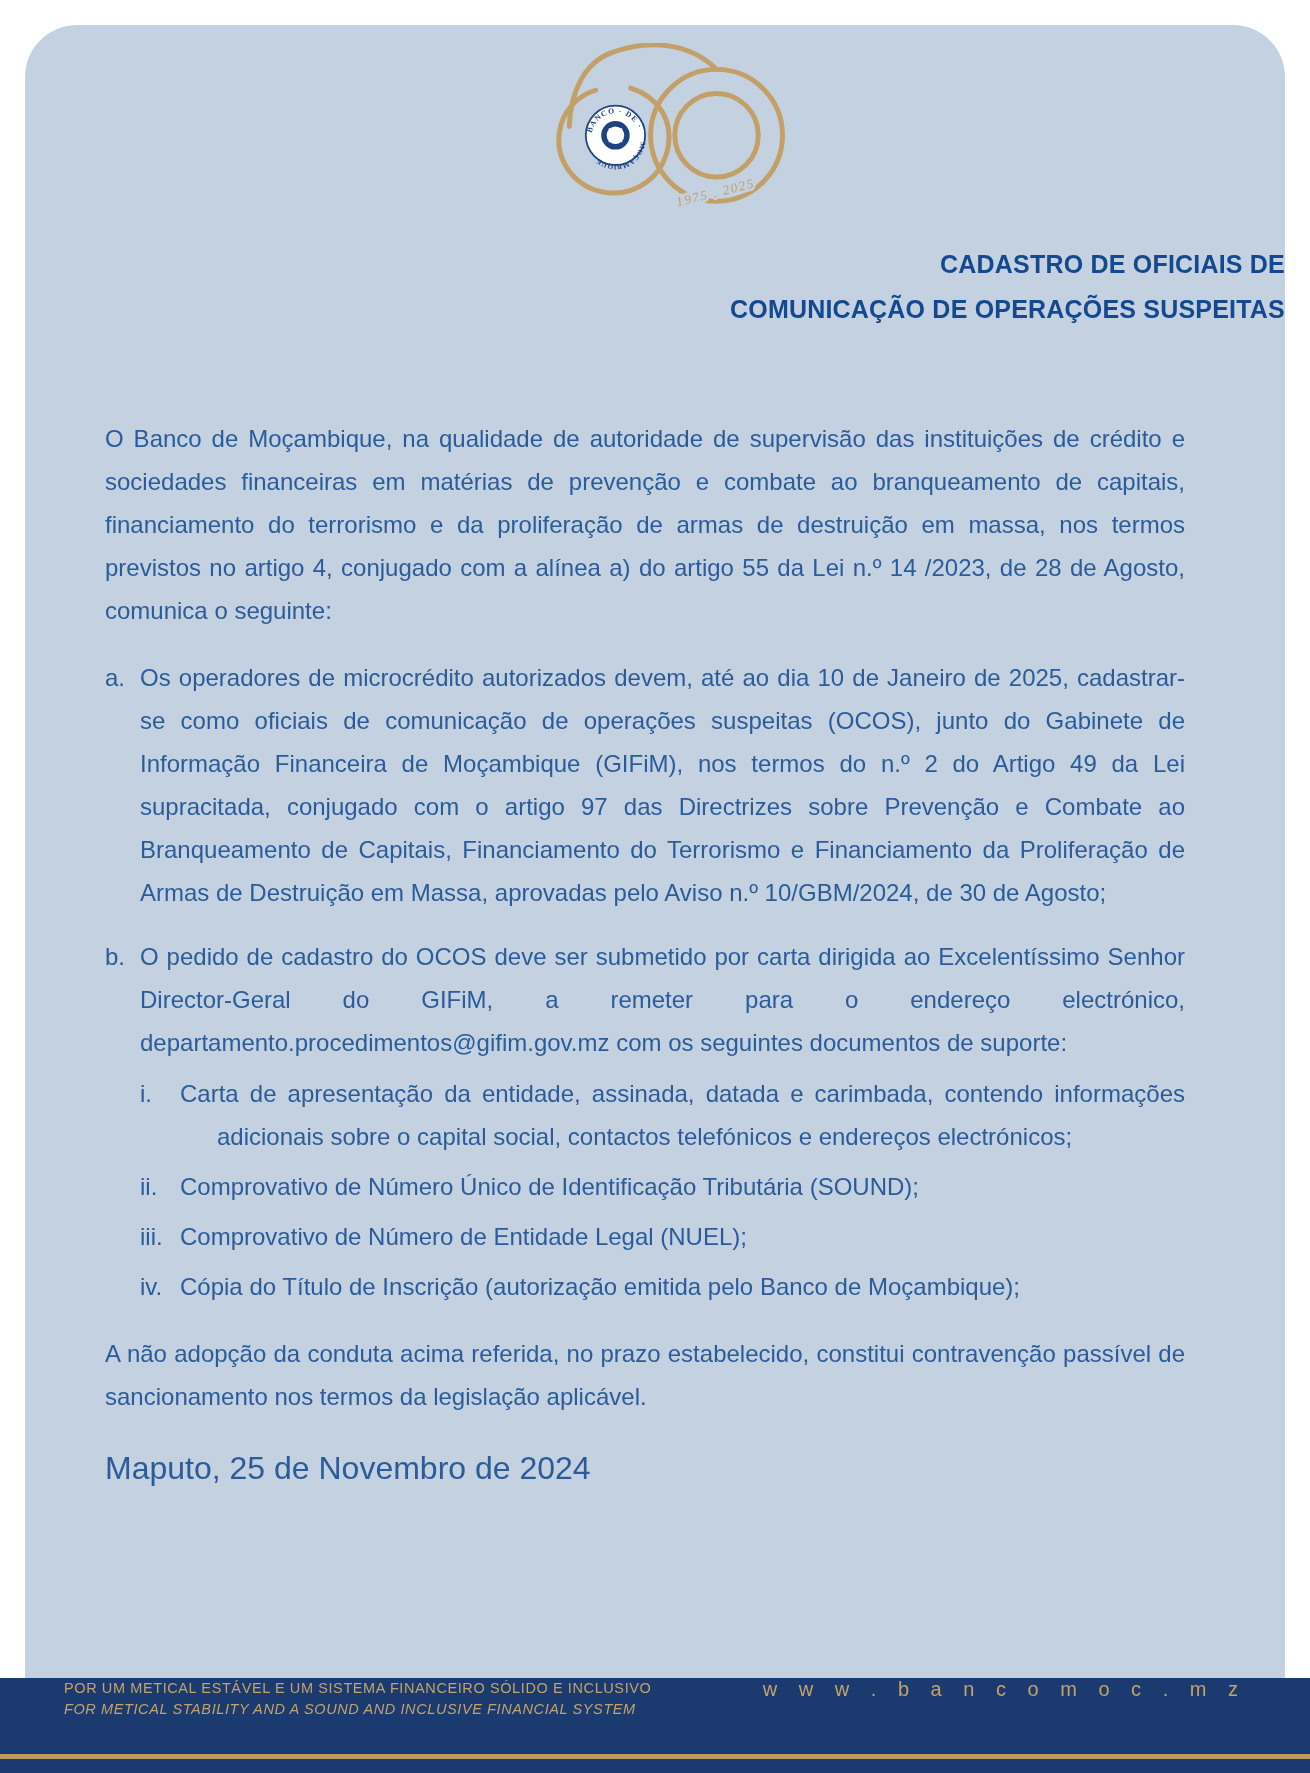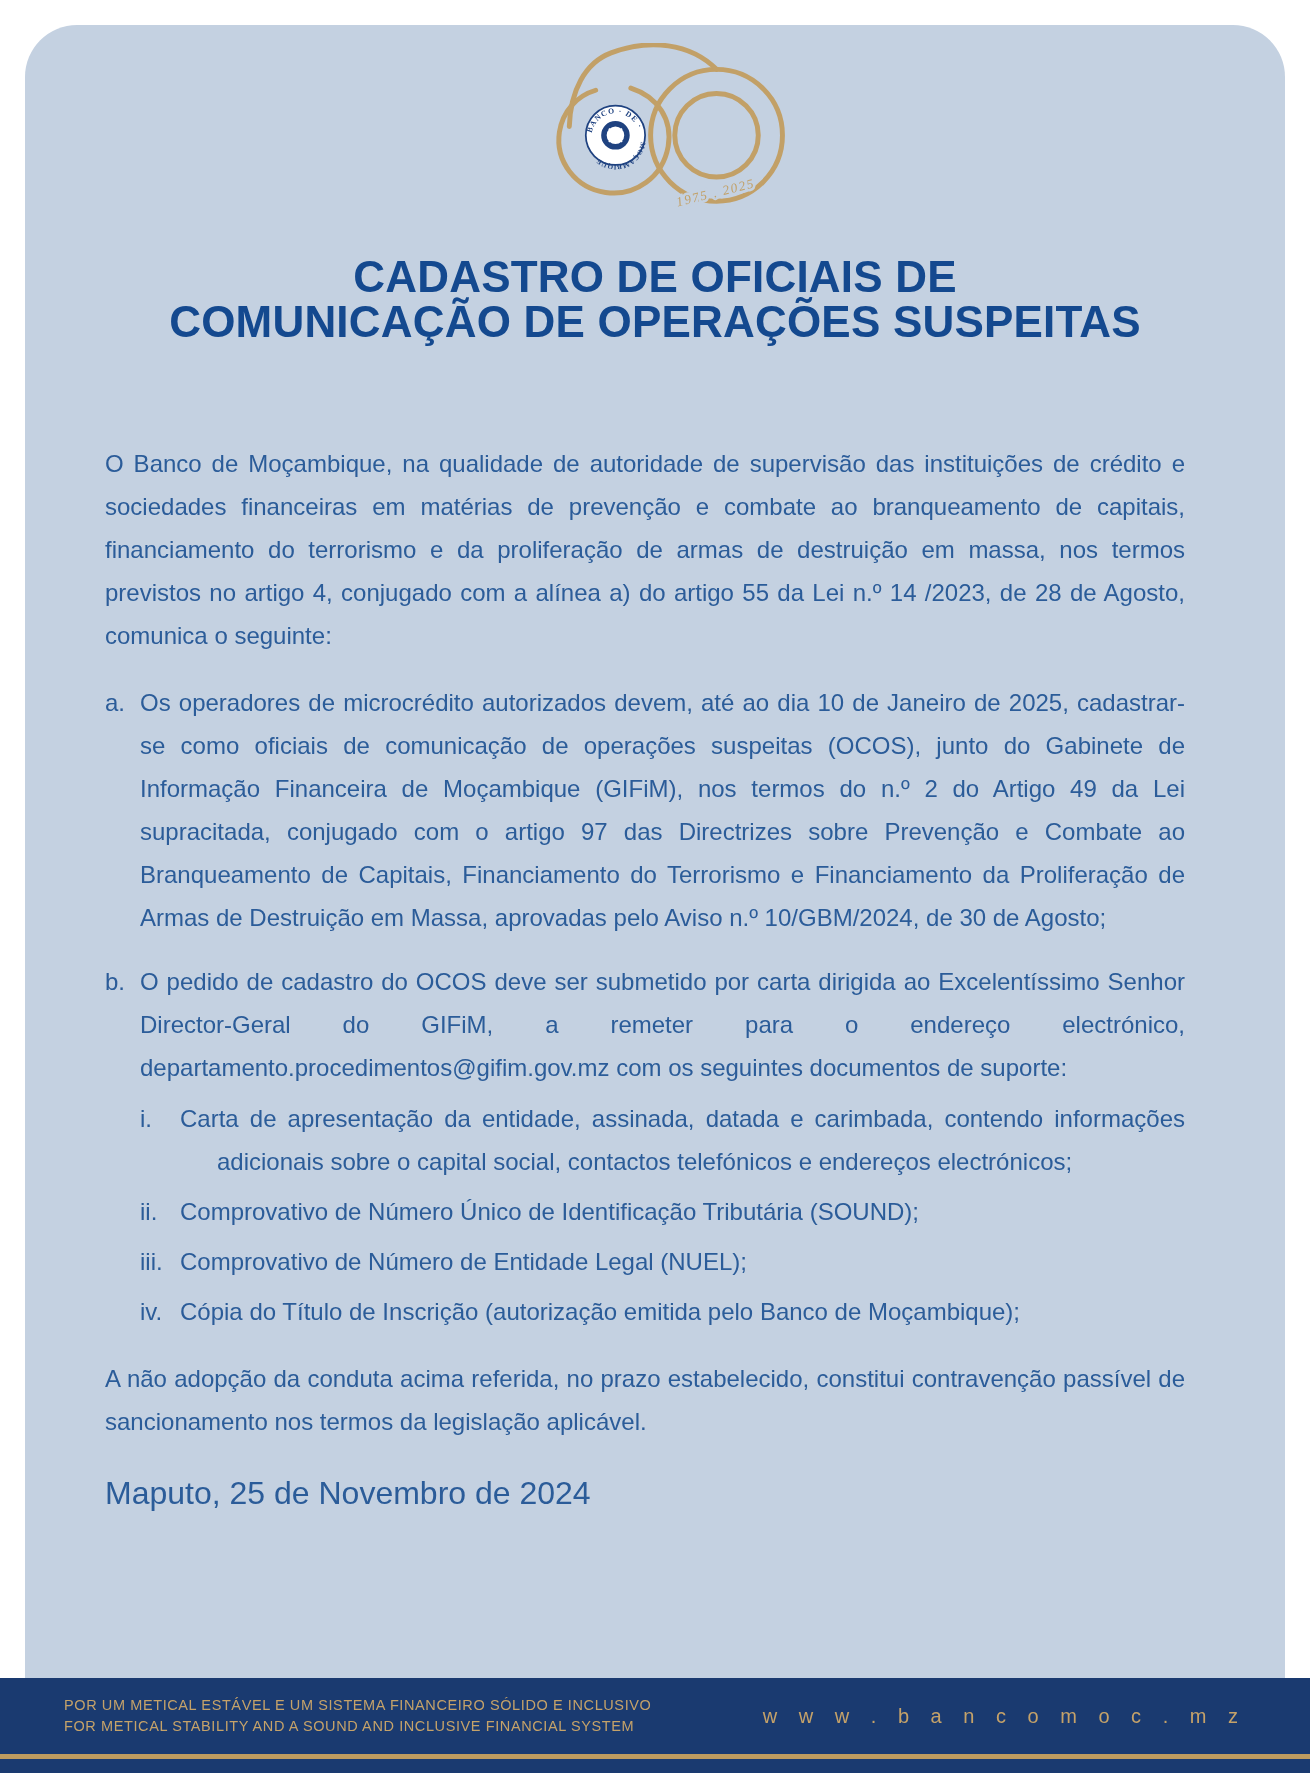--- a/index.html
+++ b/index.html
@@ -17,24 +17,24 @@
     width: 1260px; height: 1653px;
     background: #c4d1e1;
     border-radius: 52px 52px 0 0;
   }
   .content {
     padding: 38px 100px 0 80px;
     color: #2b5c99;
   }
   .logo-wrap { text-align: center; margin-top: 18px; }
   .doc-title {
-    text-align: center;
+    text-align: right;
     color: #14498f;
     font-weight: bold;
-    font-size: 44px;
+    font-size: 25px;
     line-height: 45px;
     letter-spacing: 0.2px;
   }
   .body-text { font-size: 24px; line-height: 43px; text-align: justify; }
   .intro { margin-top: 30px; }
   .item-ab {
     margin-top: 21px;
     padding-left: 35px;
     text-indent: -35px;
   }
@@ -54,27 +54,27 @@
   }
   .footer {
     position: absolute;
     left: 0; bottom: 0;
     width: 100%; height: 95px;
     background: #1a3a70;
   }
   .footer-inner {
     height: 76px;
     display: flex;
-    align-items: center;
+    align-items: flex-start;
     justify-content: space-between;
     padding: 0 64px;
     box-sizing: border-box;
   }
   .motto { color: #c5a269; font-size: 14.5px; line-height: 21px; letter-spacing: 0.6px; }
-  .motto .en { }
+  .motto .en { font-style: italic; }
   .website {
     color: #c5a269;
     font-size: 20px;
     letter-spacing: 8px;
     margin-left: 27px;
   }
   .gold-rule {
     position: absolute;
     left: 0; bottom: 14px;
     width: 100%; height: 5px;

